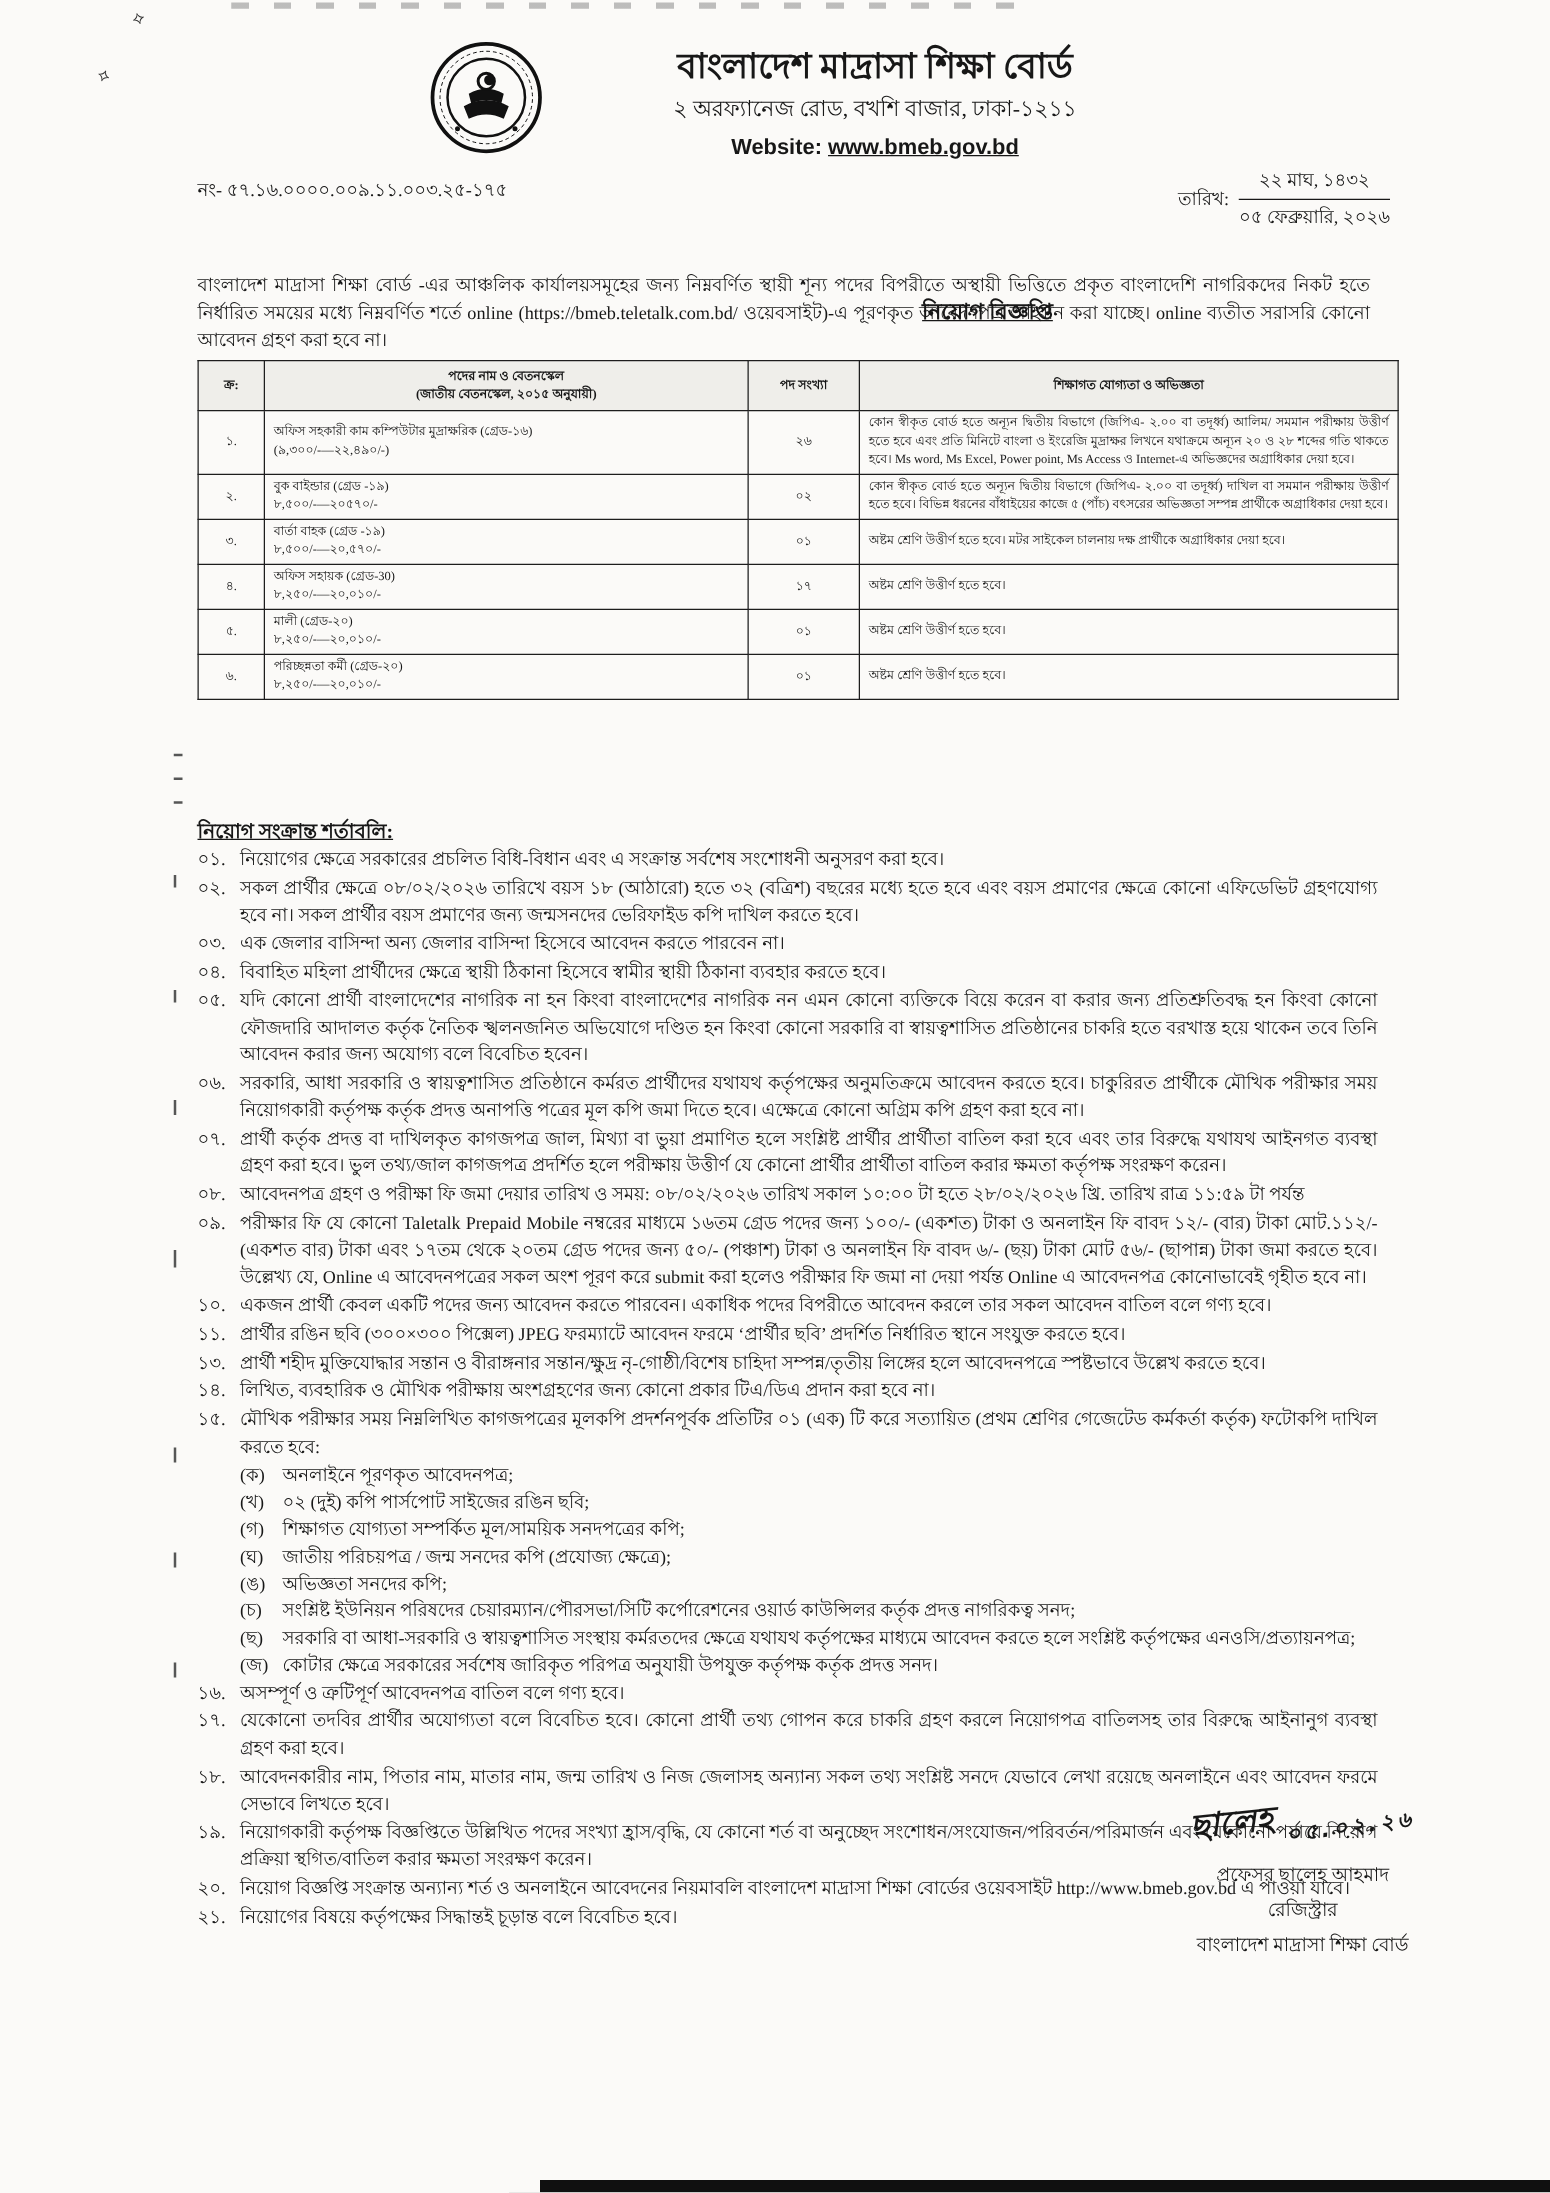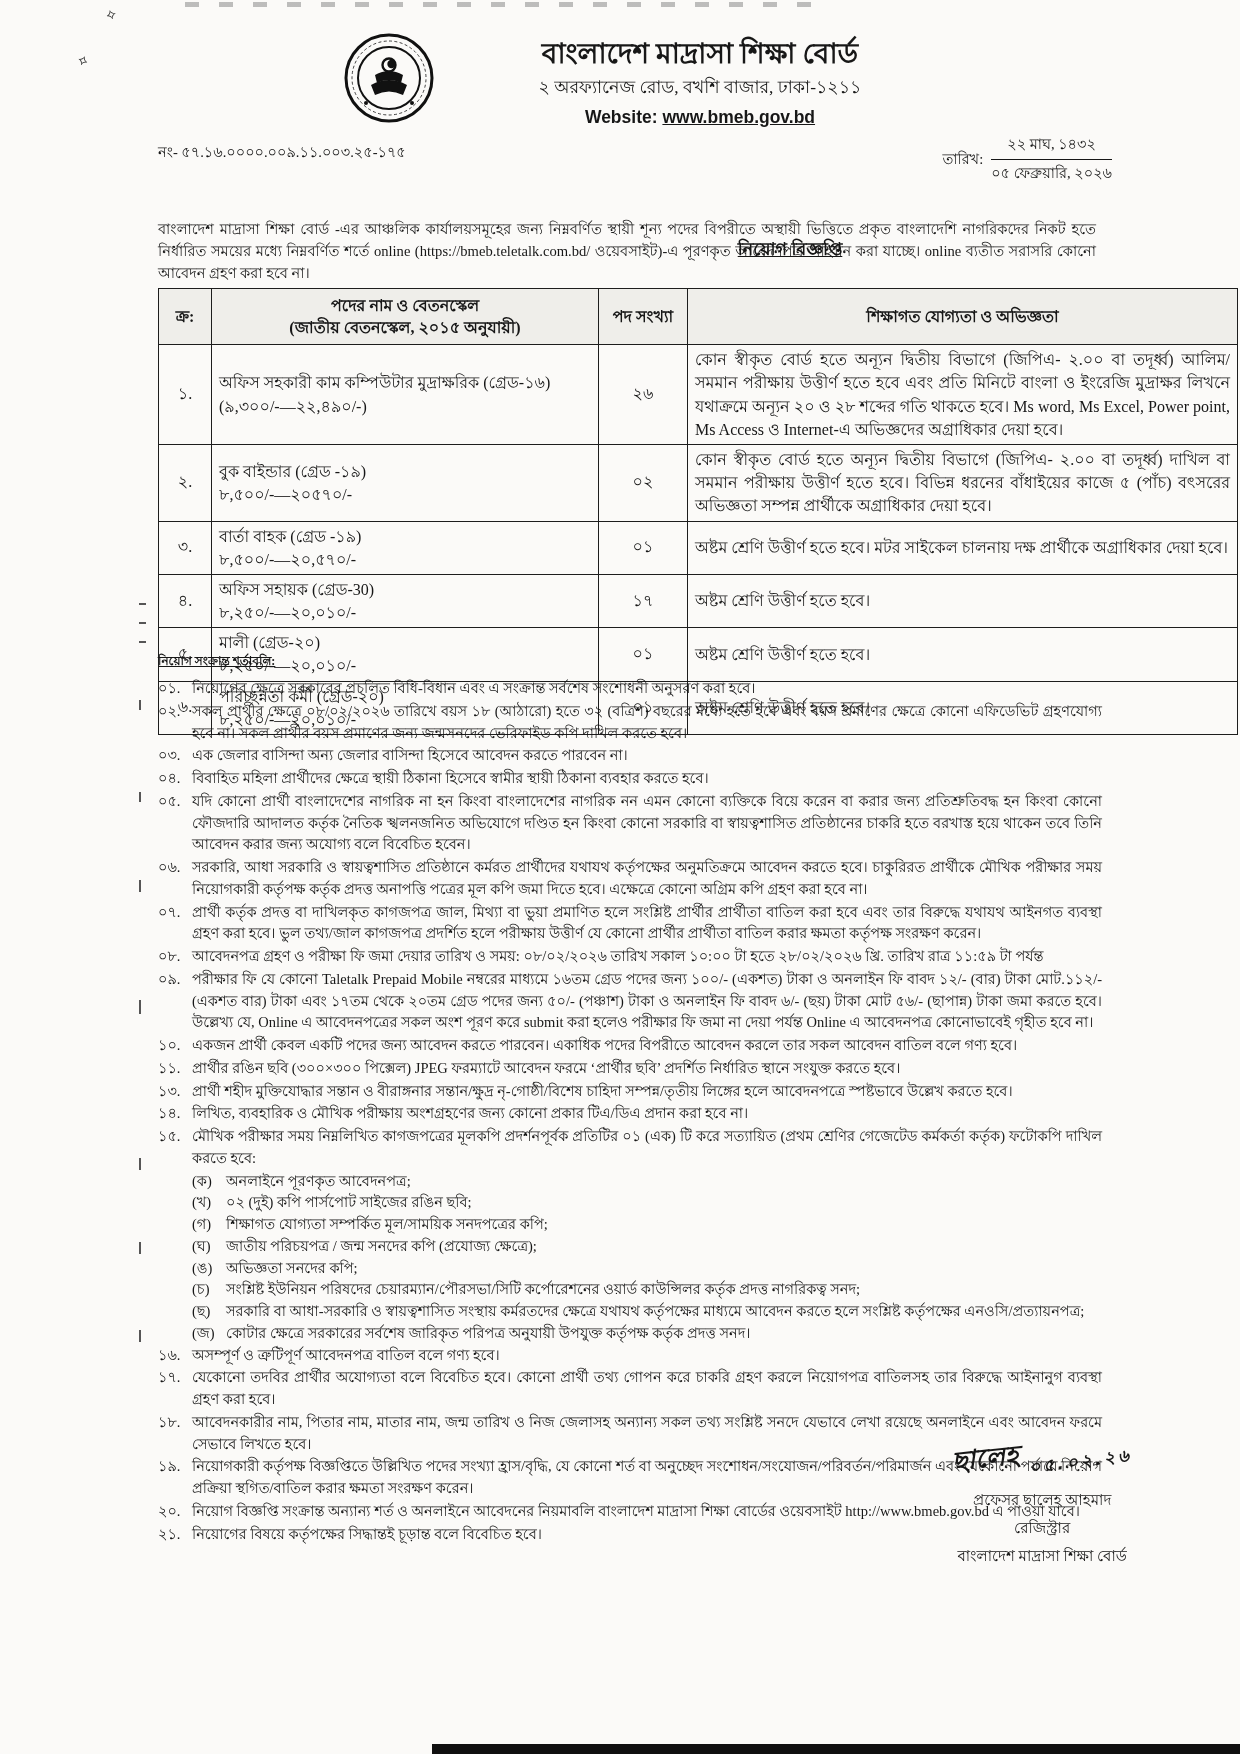--- a/index.html
+++ b/index.html
@@ -35,31 +35,31 @@
   .date-frac{display:inline-flex;flex-direction:column;text-align:center;}
   .date-frac .top{border-bottom:1.5px solid #171717;padding:0 10px 2px;}
   .date-frac .bot{padding-top:2px;text-align:center;}
   
   .title{position:absolute;top:190px;left:0;width:100%;text-align:center;}
   .title span{display:inline-block;transform:translateX(170px);
     font-size:17.5px;font-weight:bold;text-decoration:underline;margin-top:46px;}
   .intro{position:absolute;top:218px;left:158px;width:938px;
     font-size:14.6px;line-height:1.52;text-align:justify;margin:0;}
   
-  .post-table{position:absolute;top:288px;left:158px;width:1080px;
-    border-collapse:collapse;font-size:16px;}
+  .post-table{position:absolute;top:288px;left:158px;width:961px;
+    border-collapse:collapse;font-size:10px;}
   .post-table th,.post-table td{border:1.6px solid #1d1d1d;padding:3px 7px;vertical-align:middle;}
   .post-table thead th{background:#efeeea;font-weight:bold;text-align:center;line-height:1.35;padding:6px 4px;}
   .c-sl{width:38px;text-align:center;}
   .c-post{width:372px;text-align:left;line-height:1.45;}
   .c-vac{width:74px;text-align:center;}
   .c-qual{text-align:justify;line-height:1.45;margin-left:36px;}
   
   .cond-heading{position:absolute;top:652px;left:158px;
-    font-size:12px;font-weight:bold;text-decoration:underline;}
+    font-size:16px;font-weight:bold;text-decoration:underline;}
   .conds{position:absolute;top:678px;left:158px;width:944px;
     font-size:14.5px;line-height:1.5;}
   .cond-item{display:flex;margin-bottom:1px;}
   .cond-no{flex:0 0 34px;}
   .cond-text{flex:1;text-align:justify;}
   .cond-sub{display:flex;margin-left:34px;}
   .cond-sub-label{flex:0 0 34px;}
   .cond-sub-text{flex:1;text-align:justify;}
   
   .sig-block{position:absolute;top:1438px;right:108px;text-align:center;font-size:15px;}

